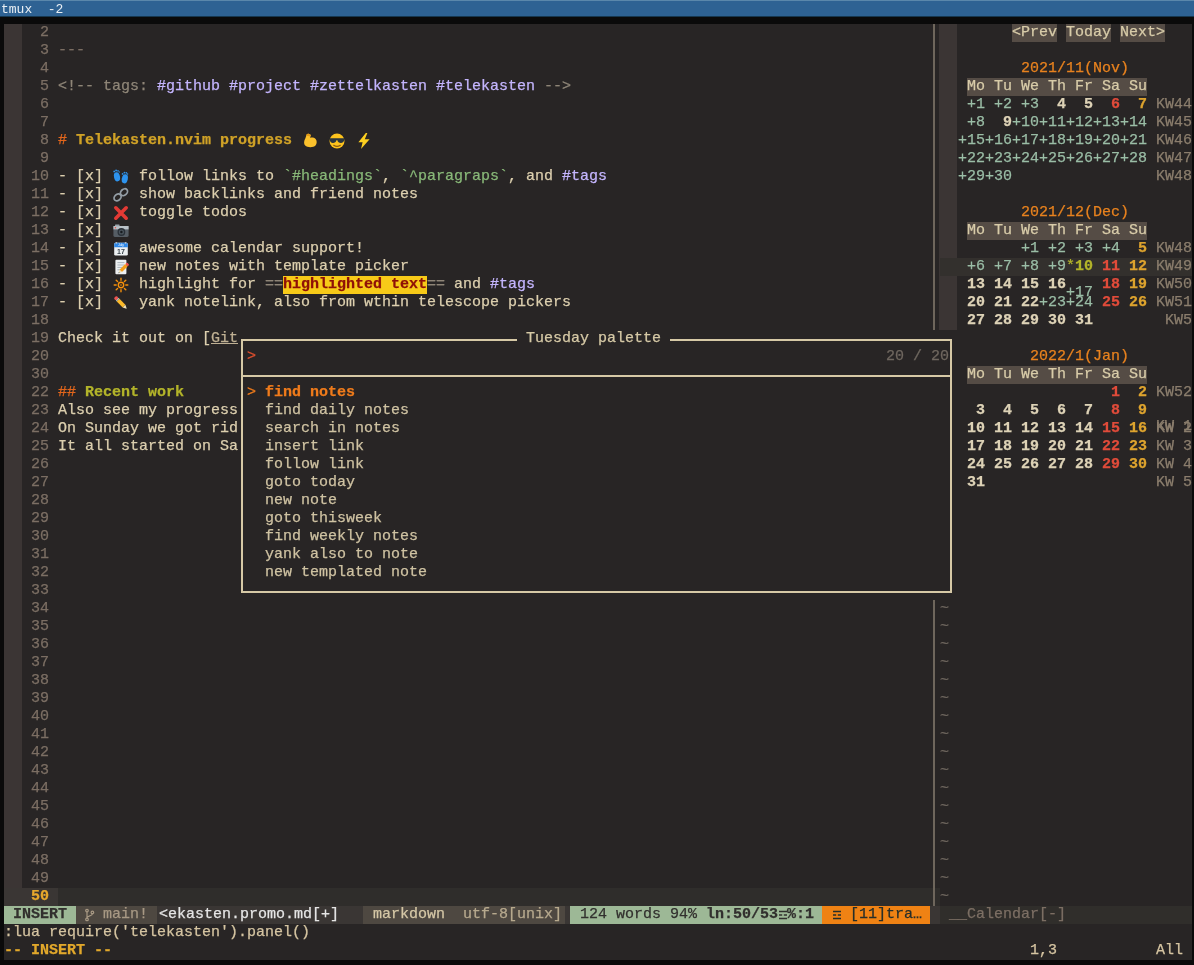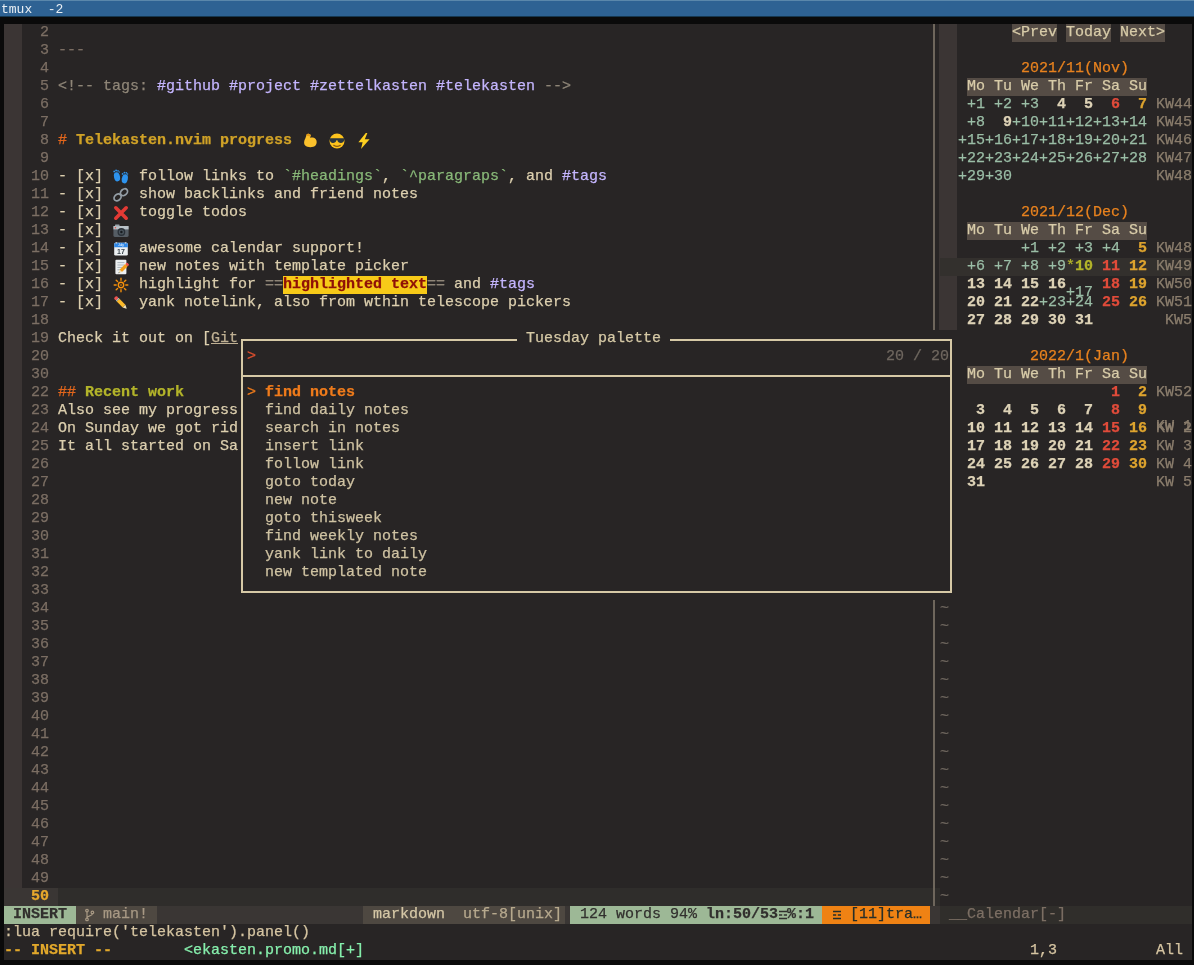--- a/index.html
+++ b/index.html
@@ -230,32 +230,32 @@
 <span class="t sel" style="left:247px;top:384px;">&gt;</span>
 <span class="t b sel" style="left:265px;top:384px;">find notes</span>
 <span class="t itm" style="left:265px;top:402px;">find daily notes</span>
 <span class="t itm" style="left:265px;top:420px;">search in notes</span>
 <span class="t itm" style="left:265px;top:438px;">insert link</span>
 <span class="t itm" style="left:265px;top:456px;">follow link</span>
 <span class="t itm" style="left:265px;top:474px;">goto today</span>
 <span class="t itm" style="left:265px;top:492px;">new note</span>
 <span class="t itm" style="left:265px;top:510px;">goto thisweek</span>
 <span class="t itm" style="left:265px;top:528px;">find weekly notes</span>
-<span class="t itm" style="left:265px;top:546px;">yank link to daily</span>
+<span class="t itm" style="left:265px;top:546px;">yank also to note</span>
 <span class="t itm" style="left:265px;top:564px;">new templated note</span>
 <div class="a" style="left:4px;top:906px;width:936px;height:18px;background:#3a3634;"></div>
 <div class="a" style="left:940px;top:906px;width:252px;height:18px;background:#302e2b;"></div>
 <div class="a" style="left:4px;top:906px;width:72px;height:18px;background:#9db896;"></div>
 <div class="a" style="left:76px;top:906px;width:81px;height:18px;background:#4e4841;"></div>
 <div class="a" style="left:363px;top:906px;width:202px;height:18px;background:#4e4841;"></div>
 <div class="a" style="left:570px;top:906px;width:252px;height:18px;background:#9db896;"></div>
 <div class="a" style="left:822px;top:906px;width:108px;height:18px;background:#ef8214;"></div>
 <span class="t b" style="left:13px;top:906px;color:#32302e;">INSERT</span>
 <span class="t" style="left:103px;top:906px;color:#a89984;">main!</span>
-<span class="t" style="left:184px;top:906px;color:#86efac;margin-top:36px;">&lt;ekasten.promo.md[+]</span>
+<span class="t" style="left:159px;top:906px;color:#e5e5e5;">&lt;ekasten.promo.md[+]</span>
 <span class="t" style="left:373px;top:906px;color:#d5c7a6;">markdown</span>
 <span class="t" style="left:463px;top:906px;color:#b7a98e;">utf-8[unix]</span>
 <span class="t" style="left:580px;top:906px;color:#32302e;">124 words</span>
 <span class="t" style="left:670px;top:906px;color:#32302e;">94%</span>
 <span class="t b" style="left:706px;top:906px;color:#32302e;">ln</span>
 <span class="t b" style="left:724px;top:906px;color:#32302e;">:50/53</span>
 <span class="t b" style="left:787px;top:906px;color:#32302e;">%:1</span>
 <span class="t" style="left:949px;top:906px;color:#7c6f64;">__Calendar[-]</span>
 <svg class="a" style="left:84px;top:908px" width="11" height="14" viewBox="0 0 11 14">
       <g stroke="#a89984" stroke-width="1.2" fill="none">

